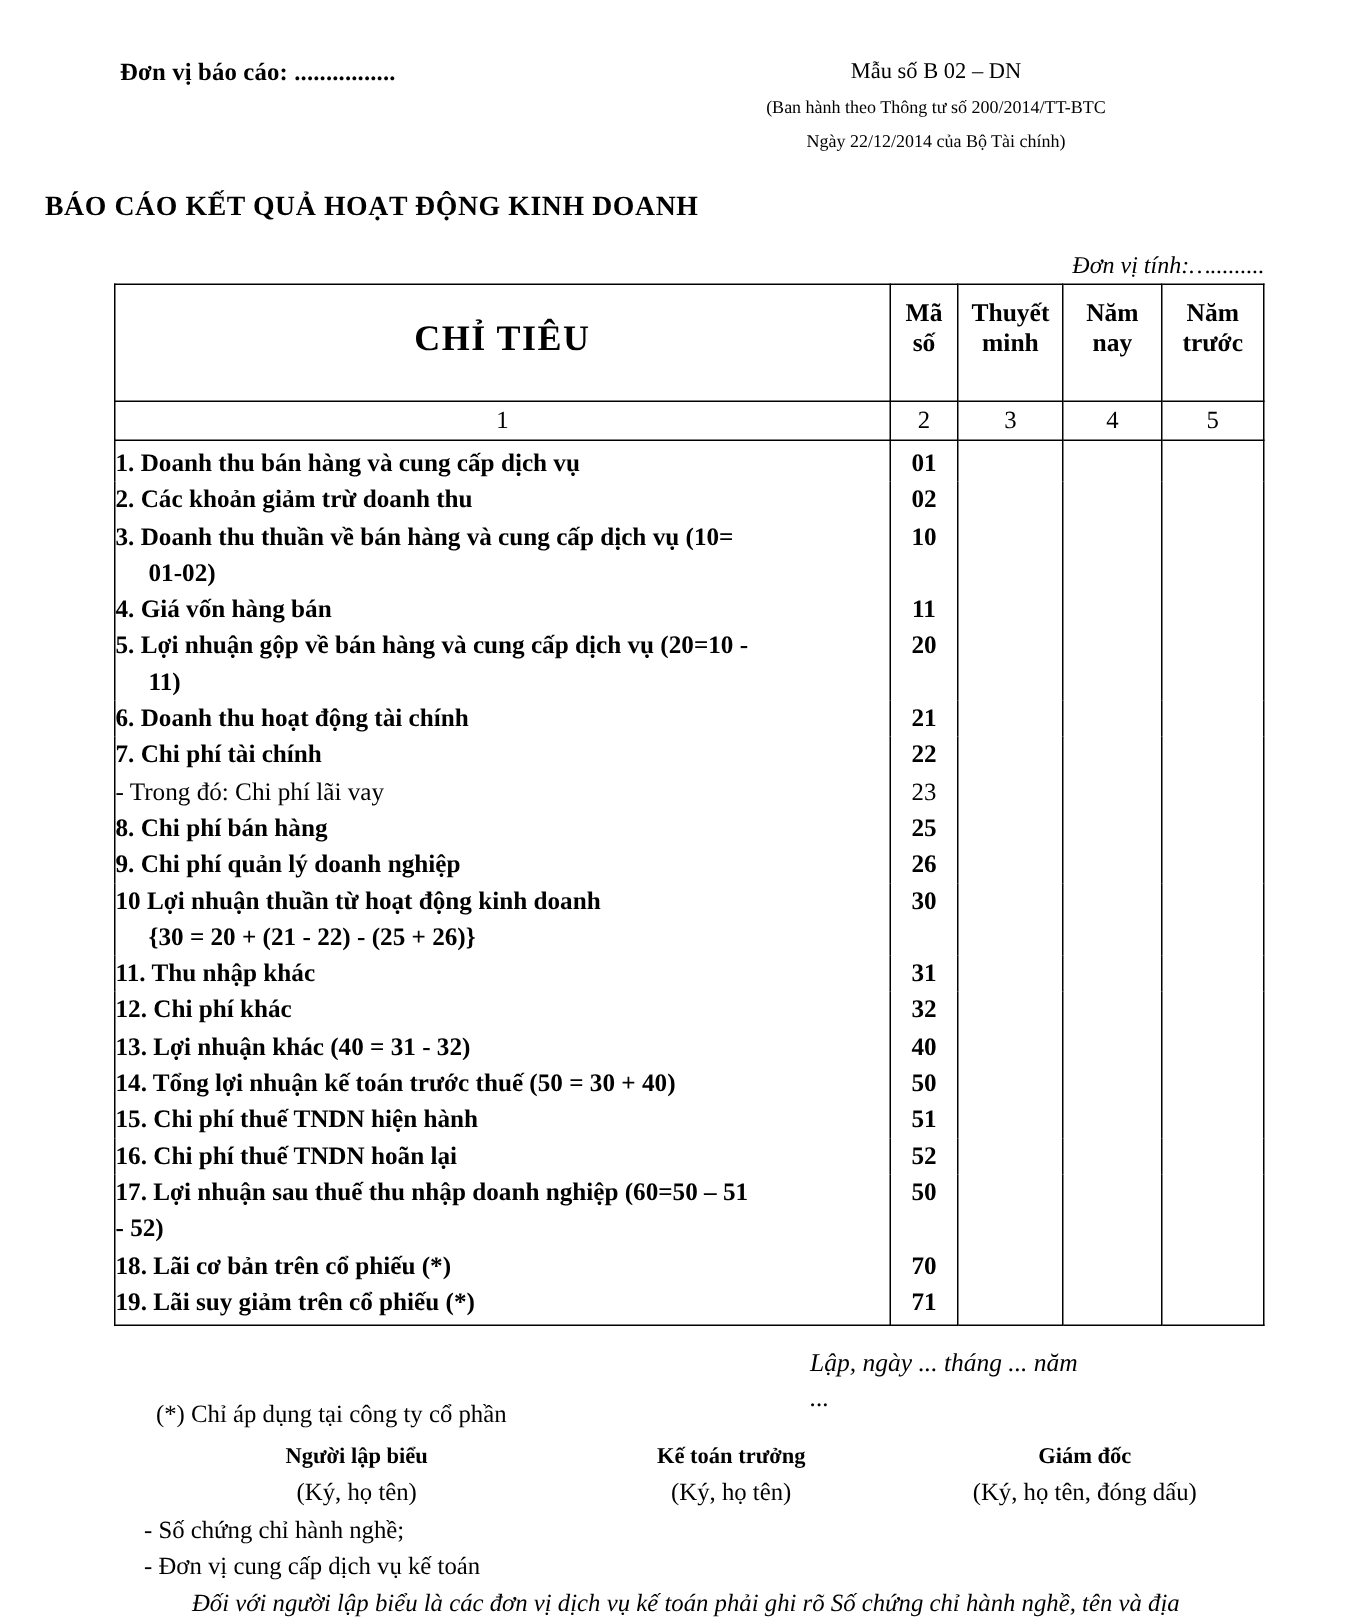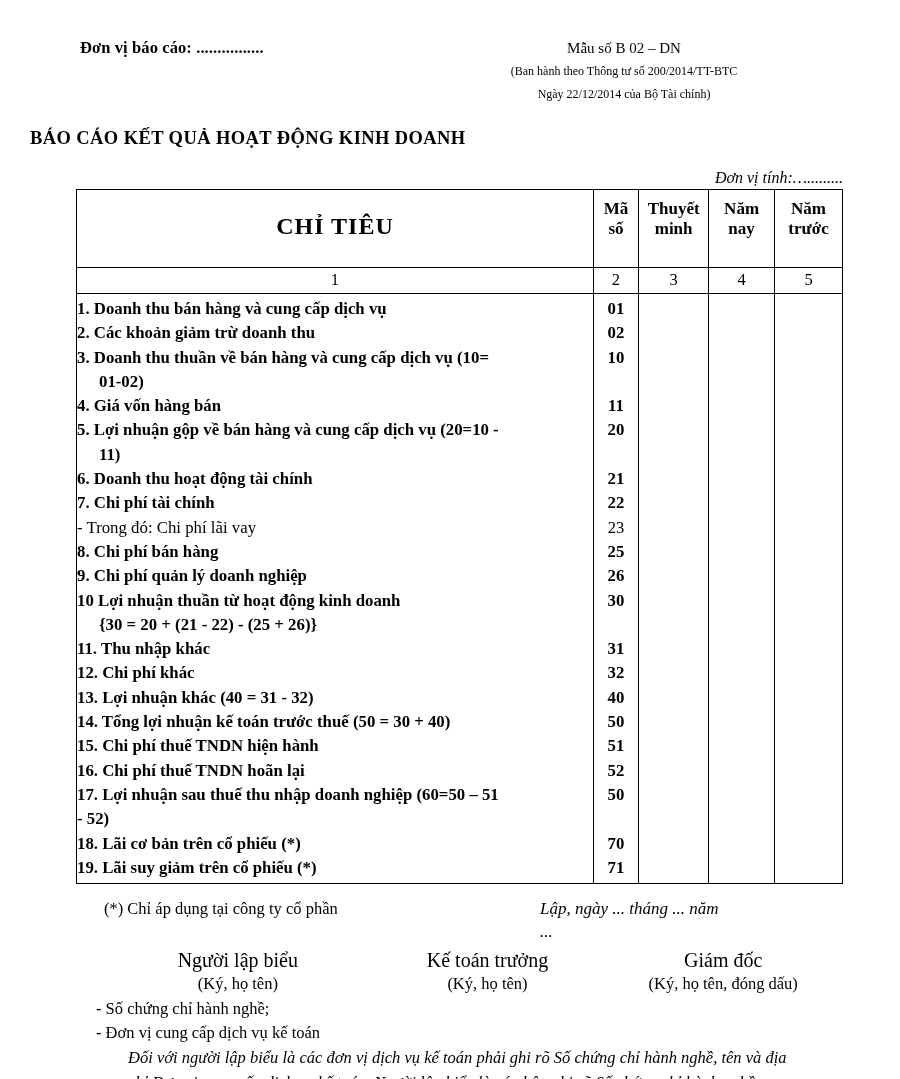--- a/index.html
+++ b/index.html
@@ -143,20 +143,21 @@
   tbody.body-rows tr:last-child .cell-code { padding-bottom: 3px; }
 
   
   .footer { padding: 0 57px 0 76px; margin-top: 13px; position: relative; }
   .foot-top { display: flex; align-items: flex-start; }
   .foot-note-left {
     font-size: 16.5px;
     line-height: 23px;
     padding-left: 28px;
     width: 430px;
+    margin-top: 34px;
   }
   .foot-date {
     font-style: italic;
     font-size: 17px;
     line-height: 23px;
     flex: 1;
     text-align: left;
     padding-left: 34px;
   }
   .foot-date .dots { display: block; }
@@ -164,22 +165,22 @@
   .signatures {
     display: flex;
     margin-top: 6px;
     padding-left: 28px;
   }
   .sig { text-align: center; }
   .sig1 { width: 268px; }
   .sig2 { width: 232px; }
   .sig3 { width: 240px; }
   .sig-role {
-    font-weight: normal;
-    font-size: 20px;
+    font-weight: bold;
+    font-size: 15px;
     line-height: 23px;
   }
   .sig-sub {
     font-size: 16.5px;
     line-height: 23px;
   }
 
   .bottom-notes {
     margin-top: 2px;
     padding-left: 20px;

